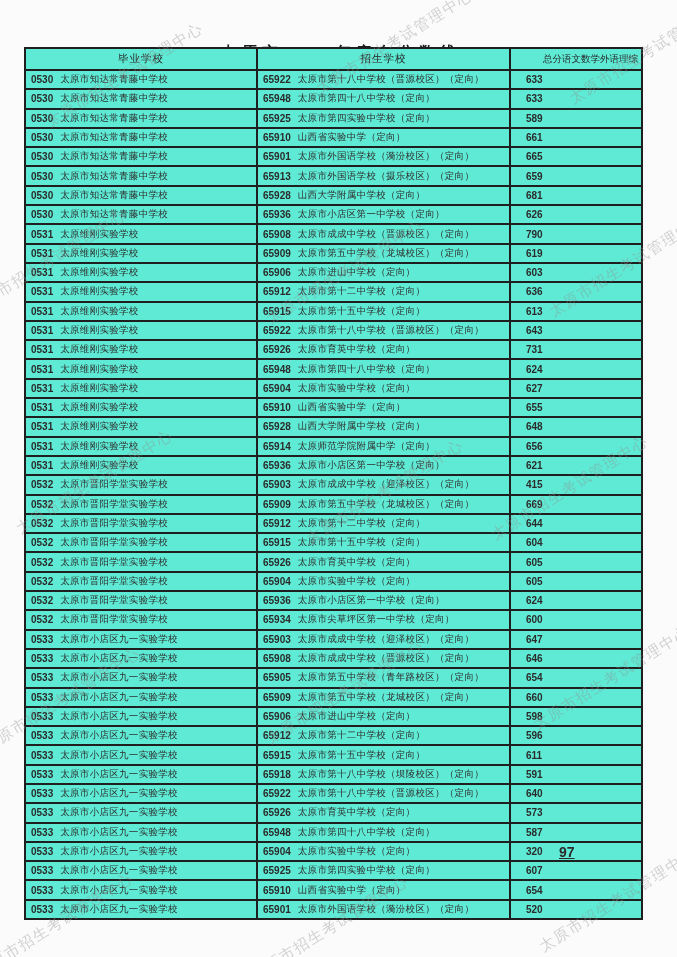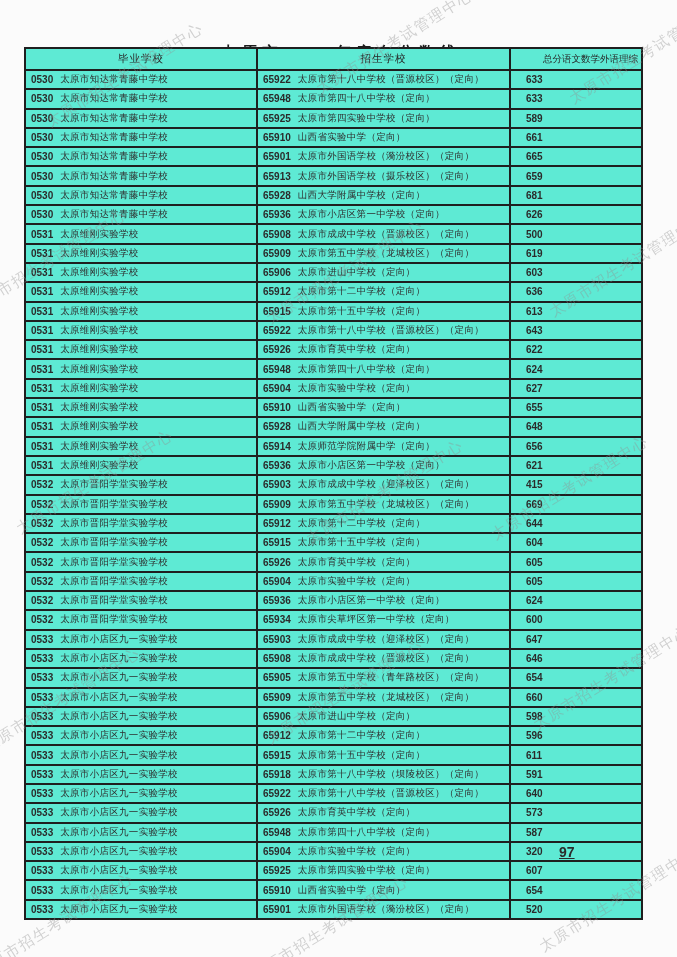--- a/index.html
+++ b/index.html
@@ -305,21 +305,21 @@
         </div>
       </td>
       <td>
         <div class="cell">
           <span class="code">65908</span>
           <span class="sname">太原市成成中学校（晋源校区）（定向）</span>
         </div>
       </td>
       <td>
         <div class="score-cell">
-          <span class="total-score">500</span>
+          <span class="total-score">790</span>
           <span class="chinese-score"></span>
         </div>
       </td>
     </tr>
 
     <tr>
       <td>
         <div class="cell">
           <span class="code">0531</span>
           <span class="sname">太原维刚实验学校</span>
@@ -431,21 +431,21 @@
         </div>
       </td>
       <td>
         <div class="cell">
           <span class="code">65926</span>
           <span class="sname">太原市育英中学校（定向）</span>
         </div>
       </td>
       <td>
         <div class="score-cell">
-          <span class="total-score">622</span>
+          <span class="total-score">731</span>
           <span class="chinese-score"></span>
         </div>
       </td>
     </tr>
 
     <tr>
       <td>
         <div class="cell">
           <span class="code">0531</span>
           <span class="sname">太原维刚实验学校</span>

